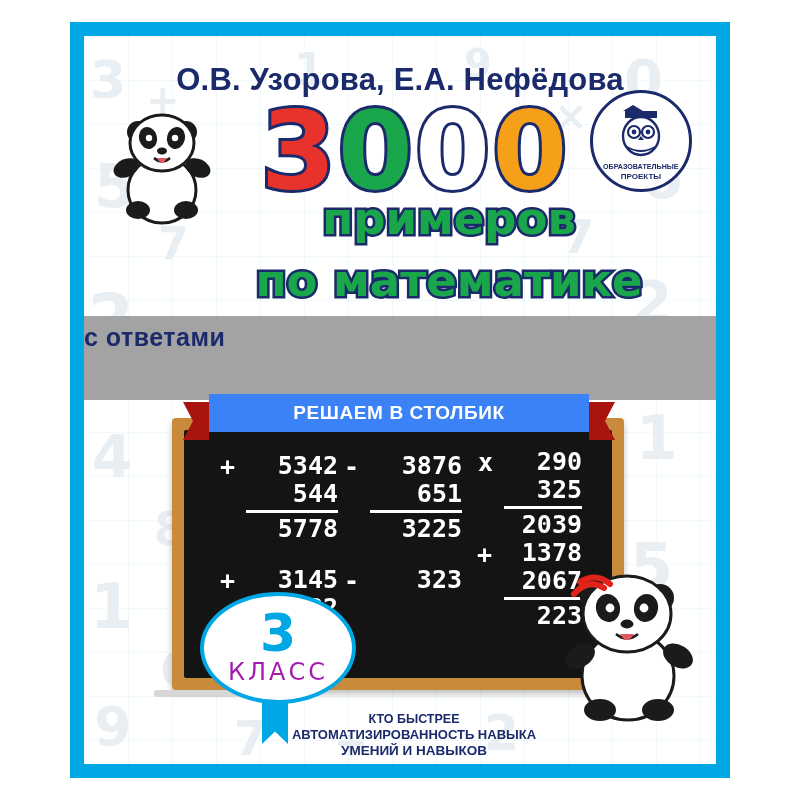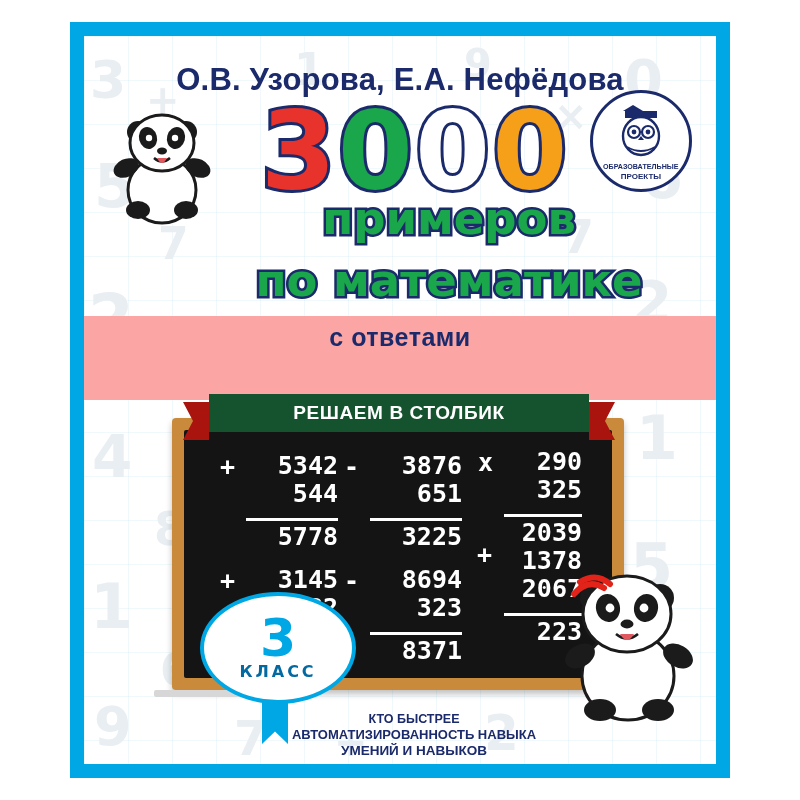--- a/index.html
+++ b/index.html
@@ -94,37 +94,37 @@
     paint-order:stroke fill;
   }
   .title1{top:160px;font-size:45px;}
   .title2{top:222px;font-size:45px;left:110px;width:510px;}
 
   
   .band{
     position:absolute;
     left:0;right:0;top:280px;
     height:84px;
-    background:#fca5a5;
+    background:#a3a3a3;
     color:#1b2a6b;
-    text-align:center;
+    text-align:left;
   }
   .band .l1{
     font-size:25px;font-weight:700;padding-top:7px;letter-spacing:.5px;
   }
   .band .l2{
     font-size:18px;font-weight:700;letter-spacing:.2px;margin-top:2px;
   }
 
   
   .ribbon{
     position:absolute;
     left:125px;top:358px;
     width:380px;height:38px;
-    background:#14532d;
+    background:#3b82f6;
     color:#ffffff;
     font-size:19px;font-weight:700;
     display:flex;align-items:center;justify-content:center;
     letter-spacing:.6px;
     z-index:5;
   }
   .ribbon:before,.ribbon:after{
     content:"";position:absolute;top:8px;width:26px;height:38px;background:#a9140e;
   }
   .ribbon:before{left:-26px;clip-path:polygon(0 0,100% 0,100% 100%,0 100%,10px 50%);}
@@ -155,21 +155,21 @@
   .sums{
     position:absolute;inset:0;
     color:#ffffff;
     font-family:"DejaVu Sans Mono", monospace;
     font-weight:700;
     font-size:25px;
   }
   .sum{position:absolute;text-align:right;}
   .sum .op{position:absolute;left:-26px;font-weight:700;}
   .sum .r{display:block;line-height:1.12;}
-  .sum .bar{border-top:3px solid #fff;padding-top:2px;margin-top:10px;}
+  .sum .bar{border-top:3px solid #fff;padding-top:2px;margin-top:2px;}
 
   
   .rosette{
     position:absolute;
     left:110px;top:556px;
     width:160px;height:116px;
     z-index:8;
   }
   .rosette .circle{
     position:absolute;left:6px;top:0;
@@ -177,21 +177,21 @@
     background:#ffffff;
     border:4px solid #00a7e5;
     border-radius:50%;
     display:flex;flex-direction:column;align-items:center;justify-content:center;
   }
   .rosette .num{
     font-size:52px;font-weight:900;color:#00a7e5;line-height:.92;
     font-family:"DejaVu Sans", sans-serif;
   }
   .rosette .klass{
-    font-size:16px;font-weight:700;color:#0369a1;letter-spacing:3px;
+    font-size:24px;font-weight:400;color:#a21caf;letter-spacing:3px;
     font-family:"DejaVu Sans", sans-serif;
   }
   .ribbon-tail{
     position:absolute;left:68px;top:100px;width:26px;height:52px;background:#00a7e5;
     clip-path:polygon(0 0,100% 0,100% 100%,50% 76%,0 100%);
   }
 
   
   .bottom{
     position:absolute;
@@ -303,23 +303,21 @@
             </div>
 
             <div class="sum" style="left:186px;top:22px;width:92px;">
               <span class="op">-</span>
               <span class="r">3876</span>
               <span class="r">651</span>
               <span class="r bar">3225</span>
             </div>
             <div class="sum" style="left:186px;top:136px;width:92px;">
               <span class="op">-</span>
-              <span class="r">8694</span>
               <span class="r">323</span>
-              <span class="r bar">8371</span>
             </div>
 
             <div class="sum" style="left:320px;top:18px;width:78px;">
               <span class="op">х</span>
               <span class="r">290</span>
               <span class="r">325</span>
               <span class="r bar">2039</span>
               <span class="r">1378</span>
               <span class="r">2067</span>
               <span class="r bar">223</span>

